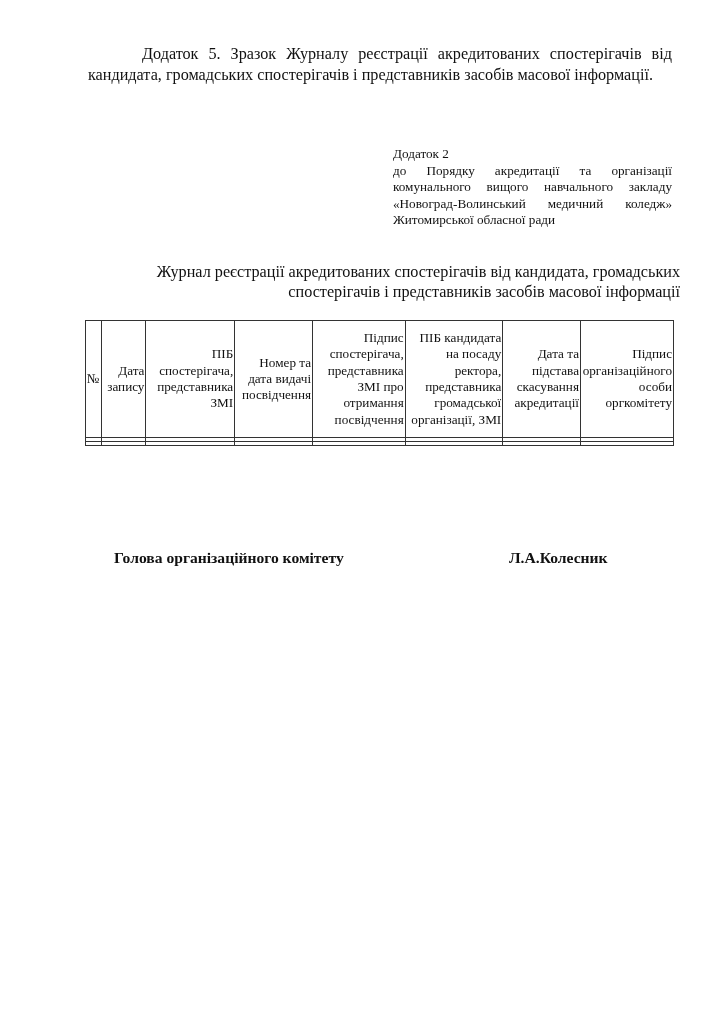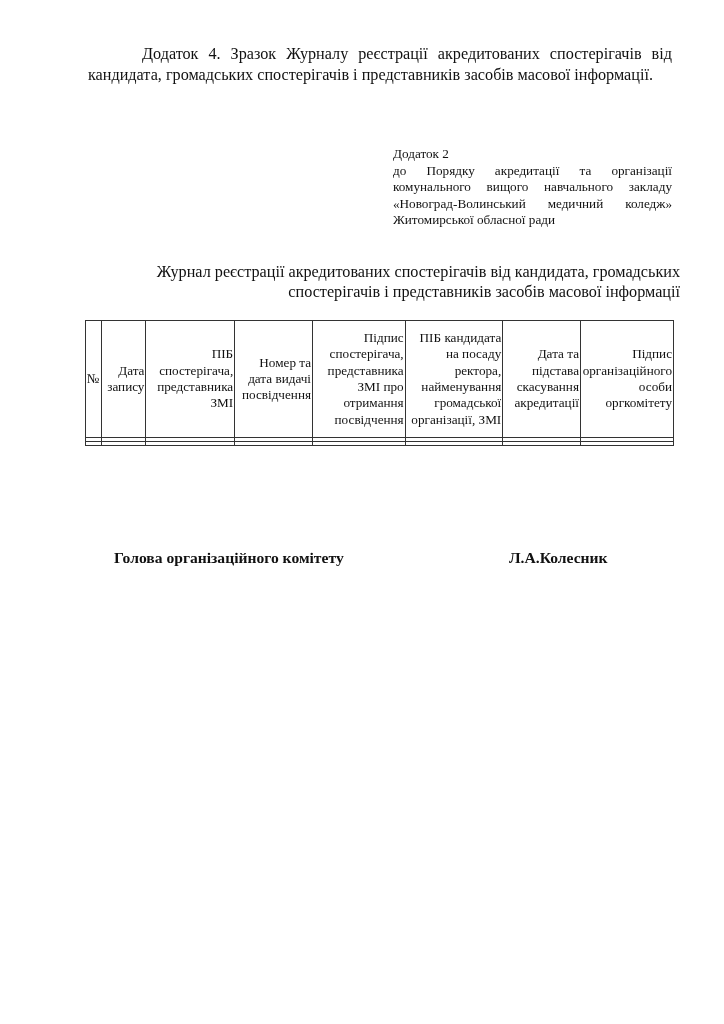--- a/index.html
+++ b/index.html
@@ -23,21 +23,21 @@
   table.journal tr.row1 td { border-top: 1.3px solid #333; }
   table.journal tr.row2 td { border-top: 1.3px solid #333; border-bottom: 1.3px solid #333; }
   .signature { position: absolute; top: 549px; font-size: 15.6px; font-weight: bold; }
   .sig-title { left: 91px; margin-left: 23px; }
   .sig-name { left: 509px; font-family: Liberation Serif, serif; }
 </style>
 </head>
 <body>
 
 <div class="intro">
-  <span class="indent"></span><span>Додаток 4. Зразок Журналу реєстрації акредитованих спостерігачів від кандидата, громадських спостерігачів і представників засобів масової інформації.</span>
+  <span class="indent"></span><span>Додаток 5. Зразок Журналу реєстрації акредитованих спостерігачів від кандидата, громадських спостерігачів і представників засобів масової інформації.</span>
 </div>
 
 <div class="annex">
   <div class="first">Додаток 2</div>
   <div>до Порядку акредитації та організації</div>
   <div>комунального вищого навчального закладу</div>
   <div>«Новоград-Волинський медичний коледж»</div>
   <div class="last">Житомирської обласної ради</div>
 </div>
 
@@ -57,21 +57,21 @@
       <col style="width:78px">
       <col style="width:93px">
   </colgroup>
   <thead>
     <tr>
       <th>№</th>
       <th>Дата запису</th>
       <th>ПІБ спостерігача, представника ЗМІ</th>
       <th>Номер та дата видачі посвідчення</th>
       <th>Підпис спостерігача, представника ЗМІ про отримання посвідчення</th>
-      <th>ПІБ кандидата на посаду ректора, найменування громадської організації, ЗМІ</th>
+      <th>ПІБ кандидата на посаду ректора, представника громадської організації, ЗМІ</th>
       <th>Дата та підстава скасування акредитації</th>
       <th>Підпис організаційного особи оргкомітету</th>
     </tr>
   </thead>
   <tbody>
     <tr class="row1">
       <td></td>
         <td></td>
         <td></td>
         <td></td>

